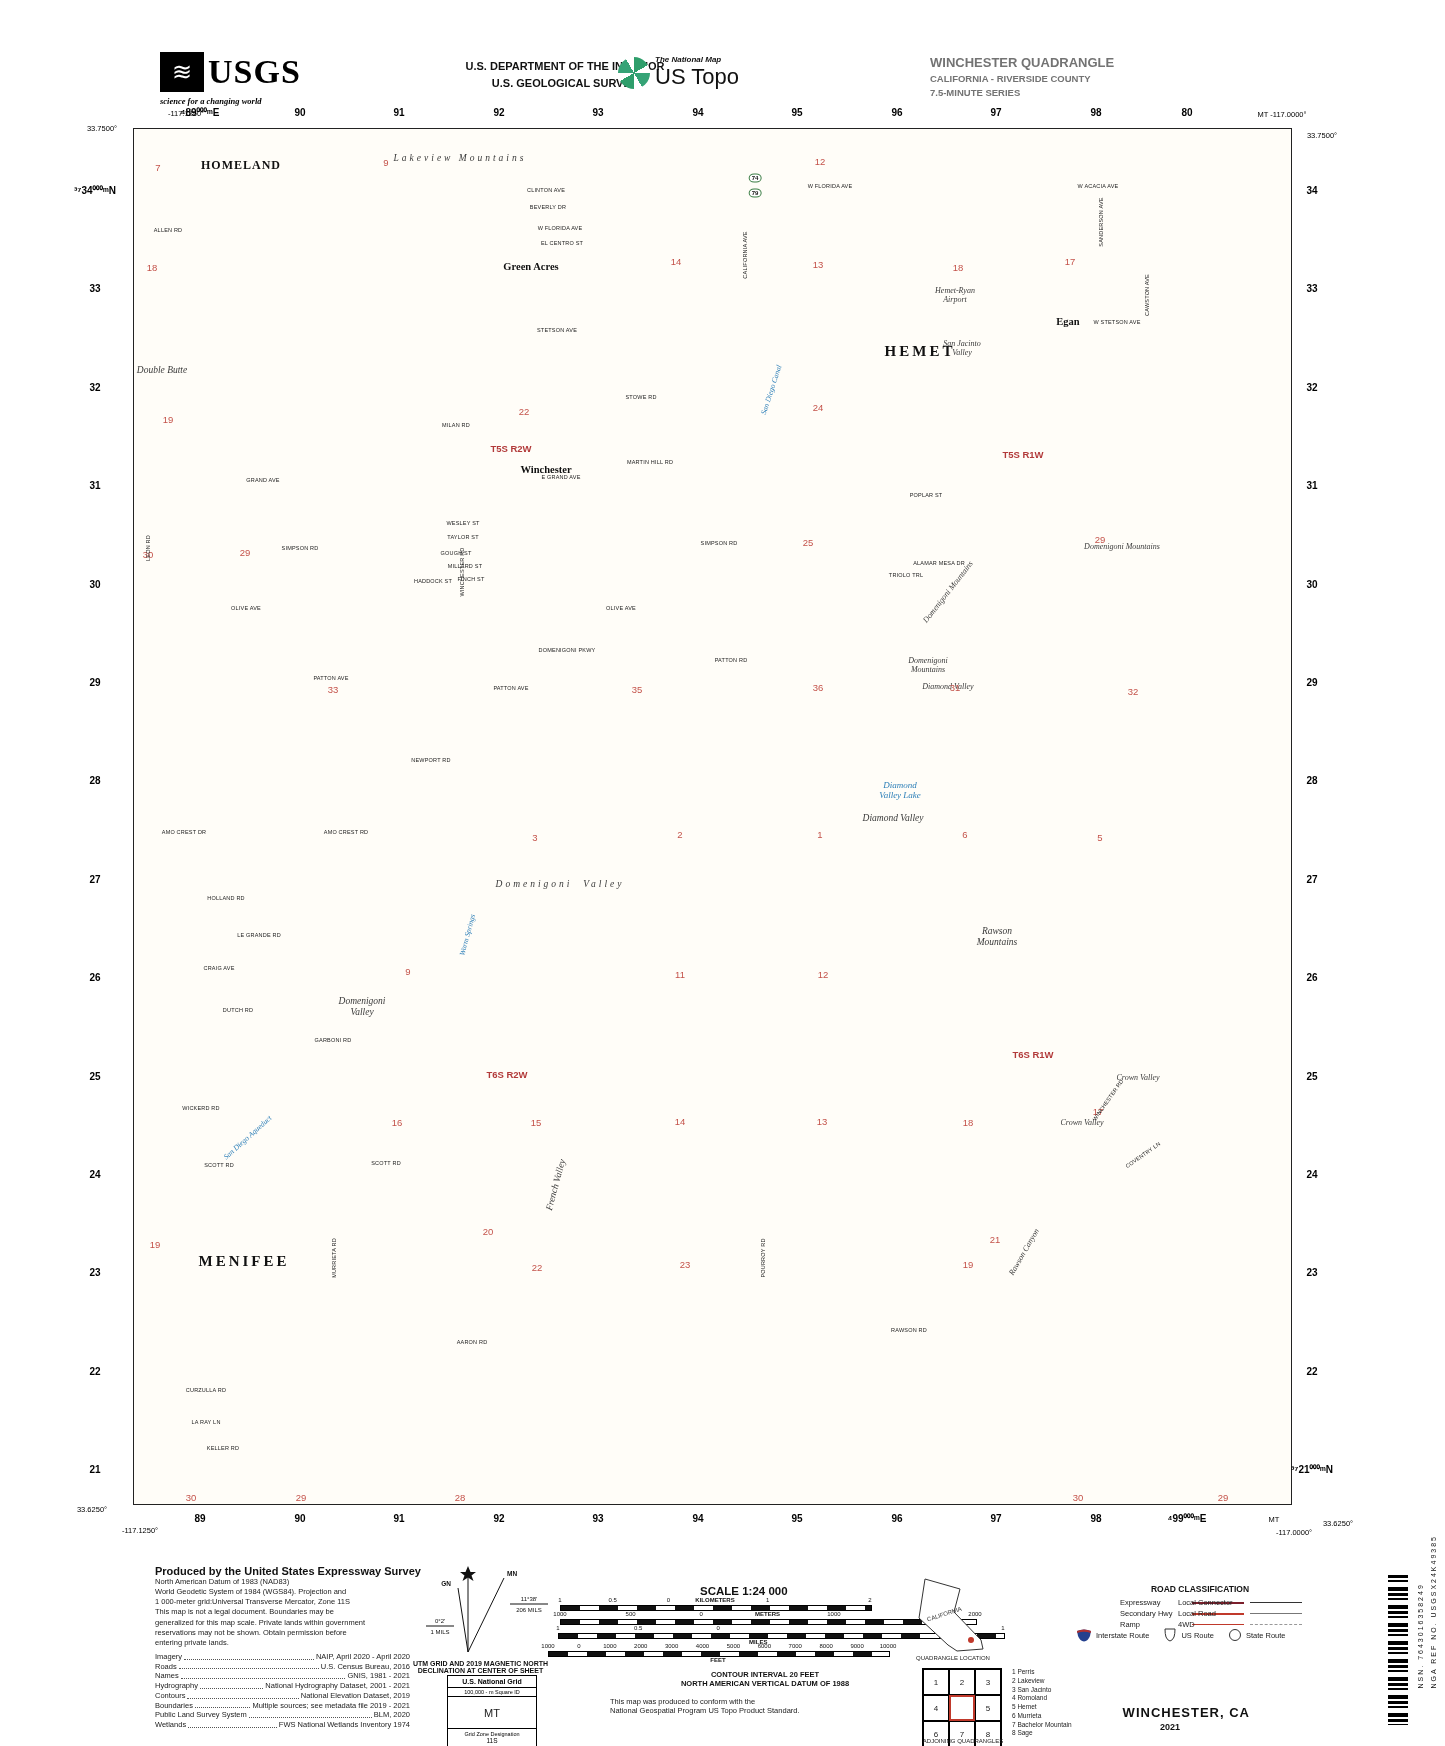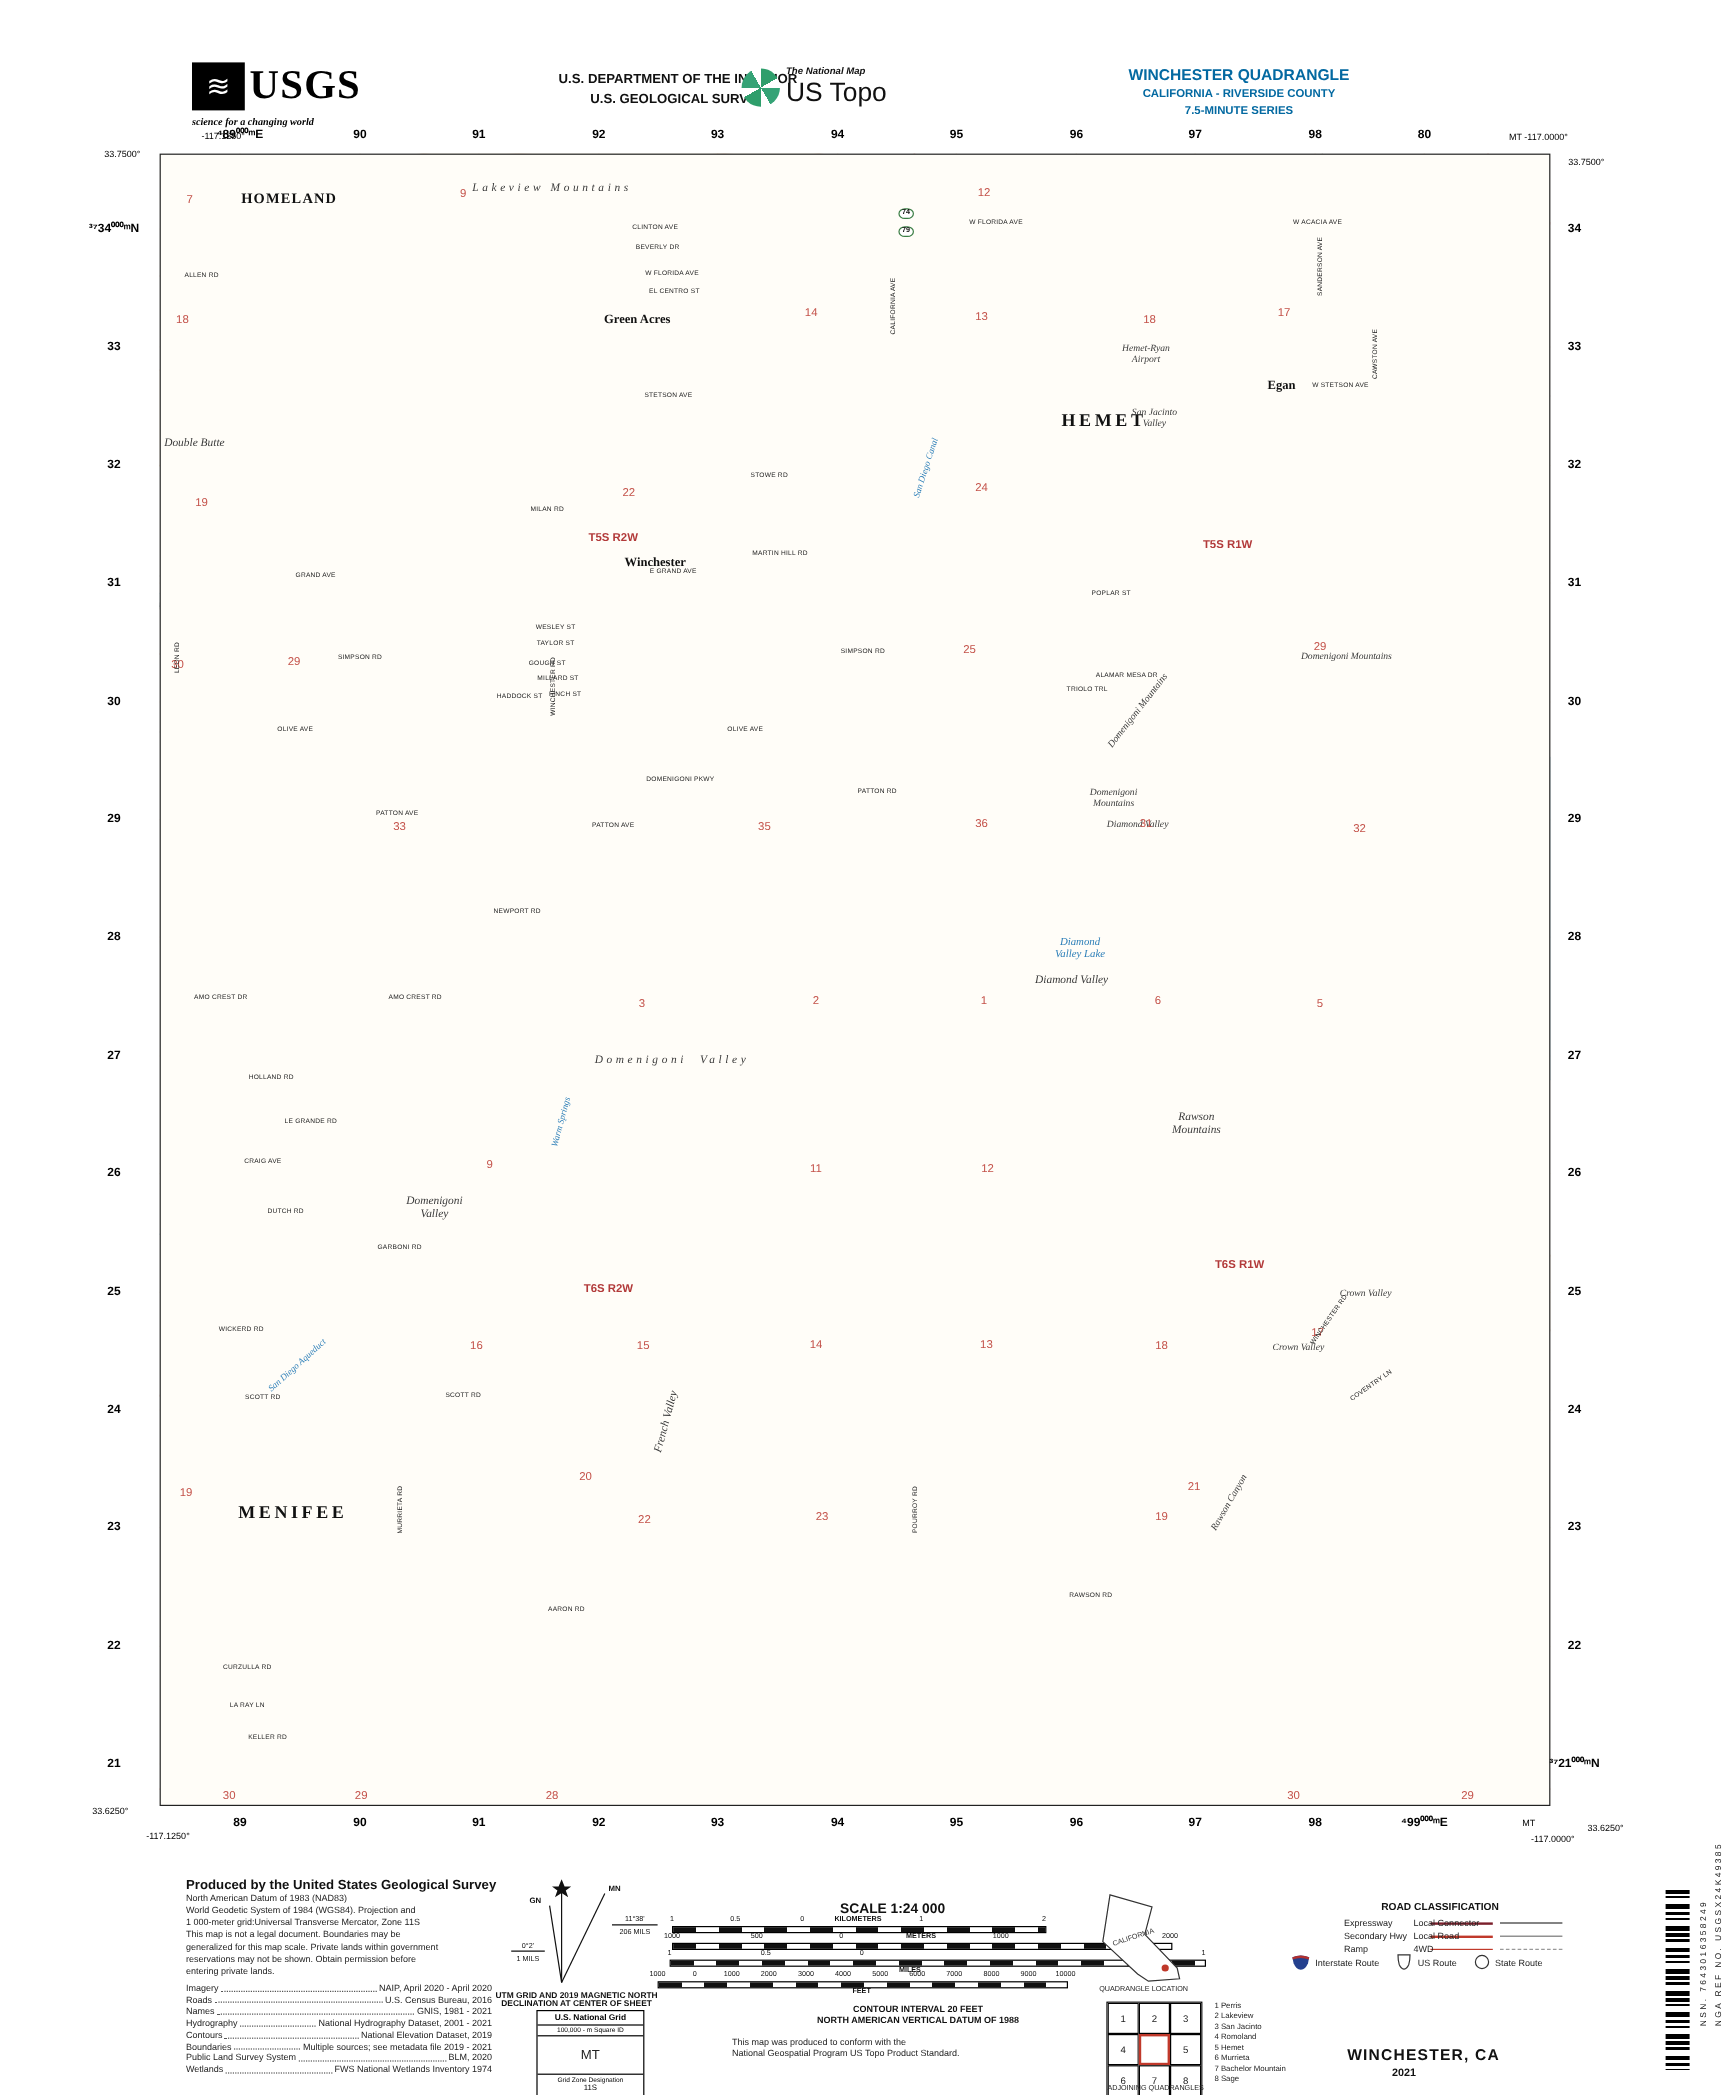--- a/index.html
+++ b/index.html
@@ -17,21 +17,21 @@
   .water{font-family:"Liberation Serif",serif;font-style:italic;font-size:9px;color:#2d7fb8;}
   .wsm{font-size:7.5px;}
   .plss{font-weight:bold;font-size:9.5px;color:#b23a3a;}
   .sec{font-size:9.5px;color:#c4524a;}
   .road{font-size:5.5px;color:#222;letter-spacing:.2px;}
   .glbl{font-weight:bold;font-size:10px;color:#000;}
   .corner{font-size:7.5px;color:#000;white-space:nowrap;}
   .shield{font-size:6px;font-weight:bold;color:#111;border:1px solid #3a7d44;border-radius:6px/5px;background:#fff;padding:0 2px;}
   
   .hdr-dept{font-weight:bold;font-size:11px;color:#111;text-align:center;line-height:1.5;}
-  .quad-block{text-align:center;color:#0369a1;}
+  .quad-block{text-align:left;color:#737373;}
   .quad-t1{font-weight:bold;font-size:13px;}
   .quad-t2{font-weight:bold;font-size:9.5px;margin-top:3px;}
   .quad-t3{font-weight:bold;font-size:9.5px;margin-top:3px;}
   .usgs-box{width:44px;height:40px;background:#000;color:#fff;display:flex;align-items:center;justify-content:center;font-size:24px;}
   .usgs-word{font-family:"Liberation Serif",serif;font-weight:bold;font-size:34px;color:#000;letter-spacing:1px;line-height:40px;}
   .usgs-tag{font-family:"Liberation Serif",serif;font-style:italic;font-weight:bold;font-size:8.5px;color:#000;}
   .natmap-small{font-weight:bold;font-size:8px;font-style:italic;color:#111;}
   .ustopo{font-size:22px;color:#111;font-family:"Liberation Sans",sans-serif;}
   .nm-icon{width:32px;height:32px;border-radius:50%;
     background:conic-gradient(#2e9e6b 0 60deg,#fff 60deg 90deg,#35a376 90deg 150deg,#fff 150deg 180deg,#2e9e6b 180deg 240deg,#fff 240deg 270deg,#35a376 270deg 330deg,#fff 330deg);}
@@ -505,21 +505,21 @@
       <div class="lbl glbl" style="left: 1312px; top: 880px; transform: translate(-50%, -50%);">27</div>
       <div class="lbl glbl" style="left: 1312px; top: 978px; transform: translate(-50%, -50%);">26</div>
       <div class="lbl glbl" style="left: 1312px; top: 1077px; transform: translate(-50%, -50%);">25</div>
       <div class="lbl glbl" style="left: 1312px; top: 1175px; transform: translate(-50%, -50%);">24</div>
       <div class="lbl glbl" style="left: 1312px; top: 1273px; transform: translate(-50%, -50%);">23</div>
       <div class="lbl glbl" style="left: 1312px; top: 1372px; transform: translate(-50%, -50%);">22</div>
       <div class="lbl glbl" style="left: 1312px; top: 1470px; transform: translate(-50%, -50%);">³⁷21⁰⁰⁰ᵐN</div>
     </div>
 
   <div class="abs" style="left:155px;top:1565px;width:270px;">
-    <div class="prod-title">Produced by the United States Geological Survey</div>
+    <div class="prod-title">Produced by the United States Expressway Survey</div>
     <div id="datum-lines">
         <div class="prod-line">North American Datum of 1983 (NAD83)</div>
         <div class="prod-line">World Geodetic System of 1984 (WGS84).  Projection and</div>
         <div class="prod-line">1 000-meter grid:Universal Transverse Mercator, Zone 11S</div>
         <div class="prod-line">This map is not a legal document. Boundaries may be</div>
         <div class="prod-line">generalized for this map scale. Private lands within government</div>
         <div class="prod-line">reservations may not be shown. Obtain permission before</div>
         <div class="prod-line">entering private lands.</div>
       </div>
     <div id="credits" style="margin-top:4px;">

